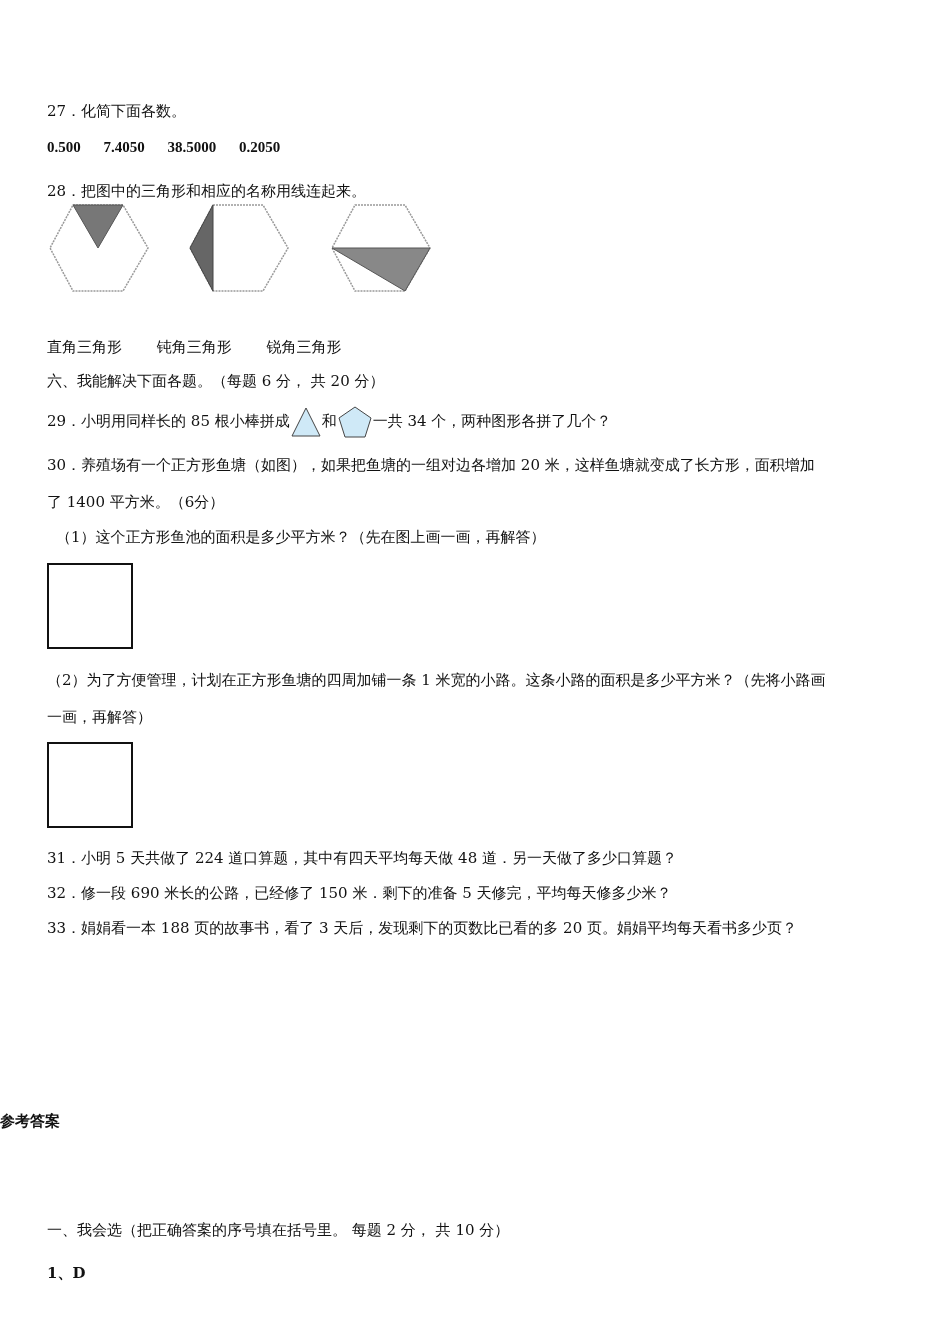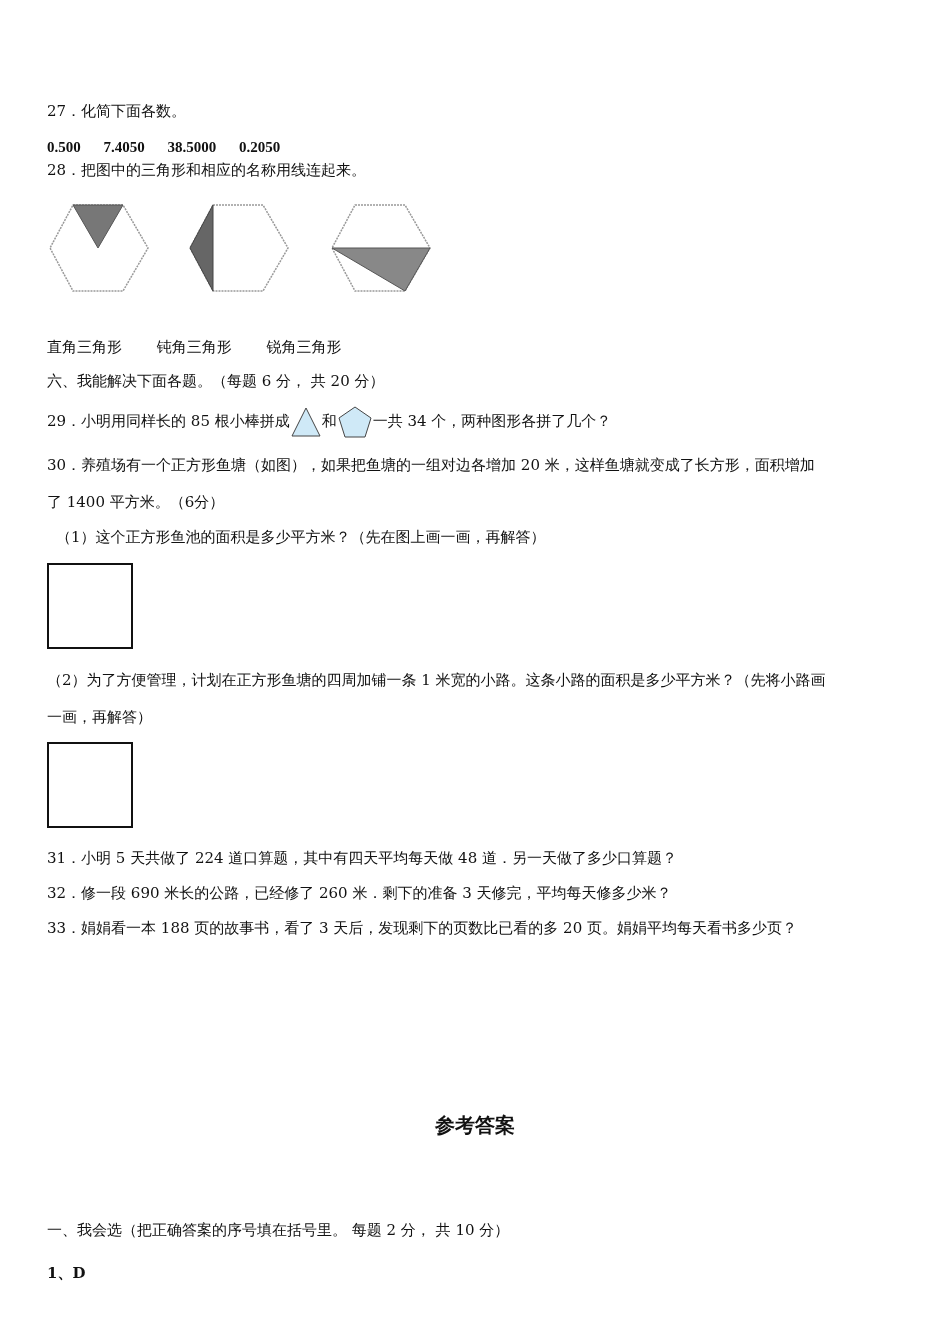--- a/index.html
+++ b/index.html
@@ -7,36 +7,36 @@
       width: 950px; height: 1344px; position: relative; overflow: hidden;
       font-family: "DejaVu Serif", "Liberation Serif", serif;
       color: #111111; font-size: 15px;
     }
     .line { position: absolute; left: 47px; white-space: nowrap; line-height: 20px; }
     .bold { font-weight: bold; }
     .nums span { margin-right: 18px; font-weight: bold; font-family: "Liberation Serif", serif; }
     .labels span { margin-right: 30px; }
     .figure { position: absolute; }
     .square-box { position: absolute; left: 47px; width: 86px; height: 86px; border: 2px solid #111; box-sizing: border-box; }
-    .title { position: absolute; left: 0; width: 950px; text-align: center; font-weight: bold; font-size: 20px; top: 1112px; font-family: "DejaVu Sans", sans-serif; }
+    .title { position: absolute; left: 0; width: 950px; font-weight: bold; font-size: 15px; top: 1112px; font-family: "DejaVu Sans", sans-serif; }
     .inline-icon { display: inline-block; vertical-align: middle; }
   </style>
 </head>
 <body>
 
 <div class="line" style="top:101px;">27．化简下面各数。</div>
 
 <div class="line nums" style="top:137px;">
   <span>0.500</span>
   <span>7.4050</span>
   <span>38.5000</span>
   <span>0.2050</span>
 </div>
 
-<div class="line" style="top:160px;">28．把图中的三角形和相应的名称用线连起来。</div>
+<div class="line" style="top:181px;">28．把图中的三角形和相应的名称用线连起来。</div>
 
 <svg class="figure" style="left:48px;top:203px;" width="102" height="92">
   <polygon points="25,2 75,2 100,45 75,88 25,88 2,45" fill="none" stroke="#999" stroke-width="1.5" stroke-dasharray="2,1"></polygon>
   <polygon points="25,2 75,2 50,45" fill="#777" stroke="#555" stroke-width="1"></polygon>
 </svg>
 
 <svg class="figure" style="left:188px;top:203px;" width="102" height="92">
   <polygon points="25,2 75,2 100,45 75,88 25,88 2,45" fill="none" stroke="#999" stroke-width="1.5" stroke-dasharray="2,1"></polygon>
   <polygon points="25,2 25,88 2,45" fill="#666" stroke="#444" stroke-width="1"></polygon>
 </svg>
@@ -67,19 +67,19 @@
 <div class="line" style="top:527px;margin-left:9px;">（1）这个正方形鱼池的面积是多少平方米？（先在图上画一画，再解答）</div>
 
 <div class="square-box" style="top:563px;"></div>
 
 <div class="line" style="top:670px;">（2）为了方便管理，计划在正方形鱼塘的四周加铺一条 1 米宽的小路。这条小路的面积是多少平方米？（先将小路画</div>
 <div class="line" style="top:707px;">一画，再解答）</div>
 
 <div class="square-box" style="top:742px;"></div>
 
 <div class="line" style="top:848px;">31．小明 5 天共做了 224 道口算题，其中有四天平均每天做 48 道．另一天做了多少口算题？</div>
-<div class="line" style="top:883px;">32．修一段 690 米长的公路，已经修了 260 米．剩下的准备 3 天修完，平均每天修多少米？</div>
+<div class="line" style="top:883px;">32．修一段 690 米长的公路，已经修了 150 米．剩下的准备 5 天修完，平均每天修多少米？</div>
 <div class="line" style="top:918px;">33．娟娟看一本 188 页的故事书，看了 3 天后，发现剩下的页数比已看的多 20 页。娟娟平均每天看书多少页？</div>
 
 <div class="title">参考答案</div>
 
 <div class="line" style="top:1176px;margin-top:44px;">一、我会选（把正确答案的序号填在括号里。 每题 2 分， 共 10 分）</div>
 <div class="line bold" style="top:1263px;text-align:right;">1、D</div>
 
 </body></html>

